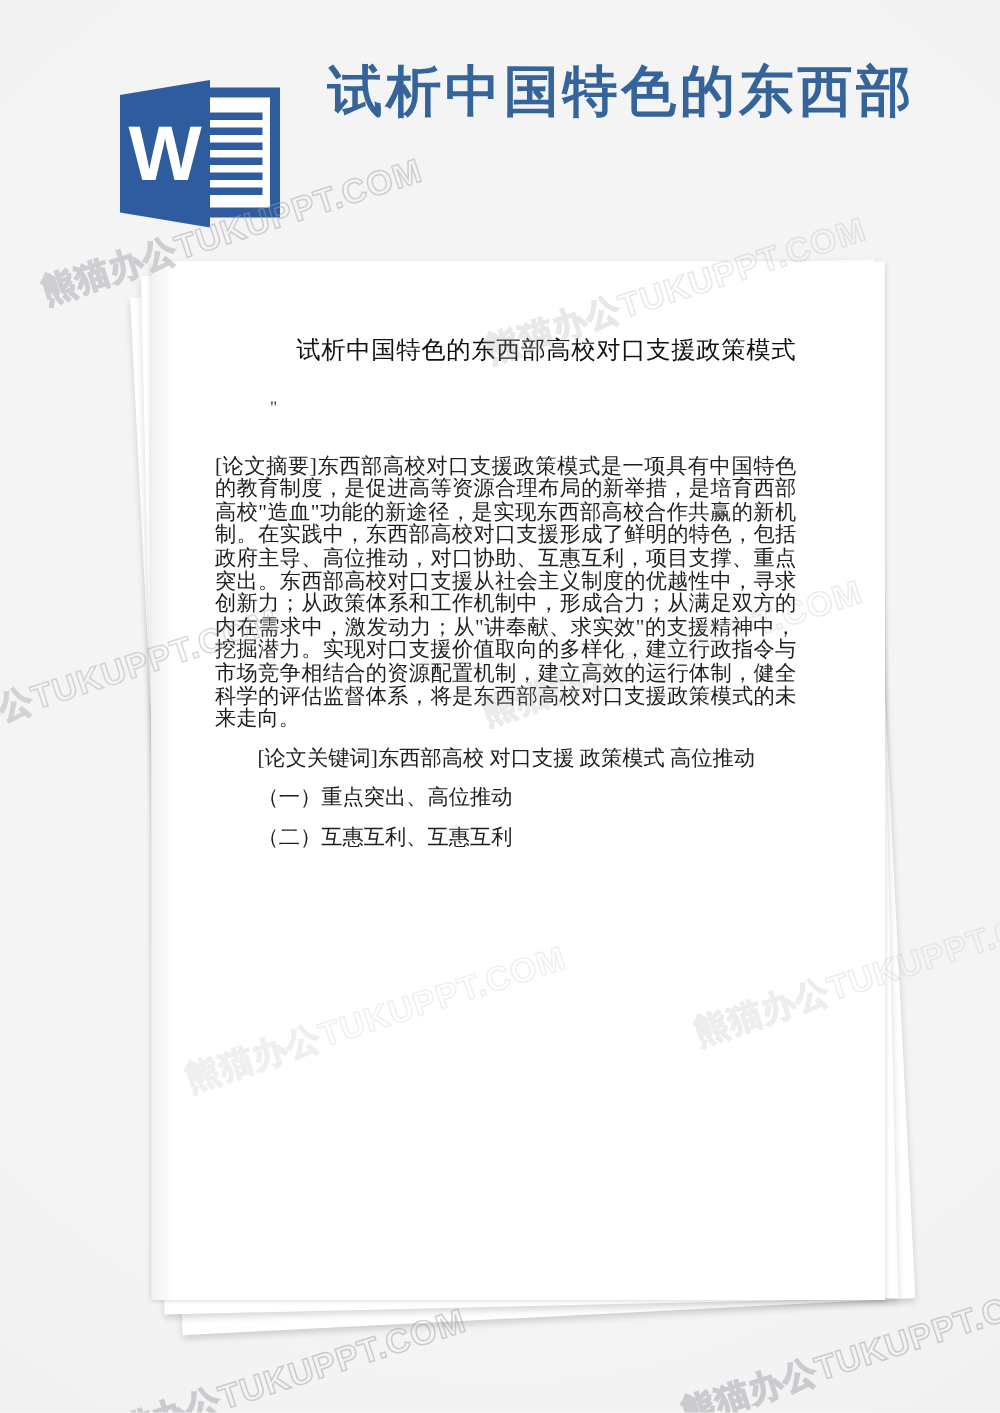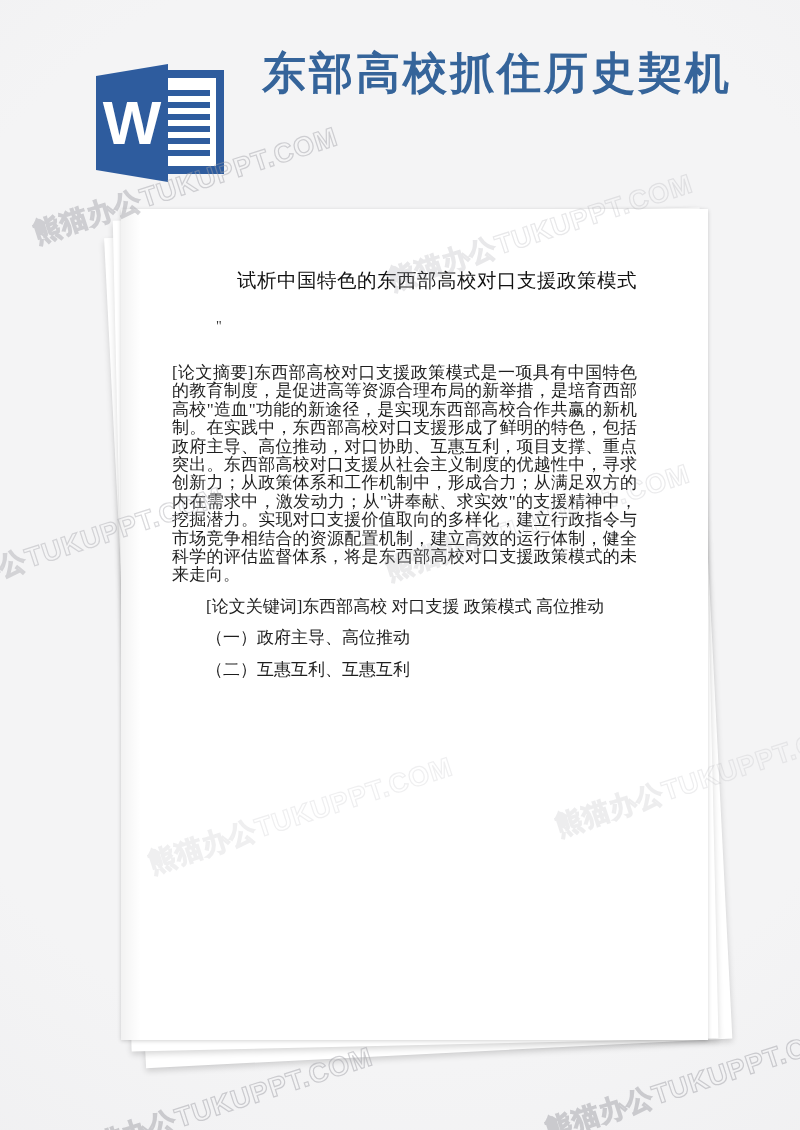--- a/index.html
+++ b/index.html
@@ -94,34 +94,34 @@
         <rect x="72" y="44" width="52" height="6"></rect>
         <rect x="72" y="56" width="52" height="6"></rect>
         <rect x="72" y="68" width="52" height="6"></rect>
         <rect x="72" y="80" width="52" height="6"></rect>
         <rect x="72" y="92" width="52" height="6"></rect>
       </g>
       <polygon points="10,18 82,6 82,124 10,112" fill="#2e5c9e"></polygon>
       <text x="46" y="86" text-anchor="middle" font-family="Liberation Sans, DejaVu Sans, sans-serif" font-weight="bold" font-size="62" fill="#ffffff">W</text>
     </svg>
     <h1 class="header-title">
-      <span class="tl">东部高校抓住历史契机</span>
+      <span class="tl">试析中国特色的东西部</span>
     </h1>
   </div>
 
   <div class="doc-stack">
     <div class="back-page back-2"></div>
     <div class="back-page back-1"></div>
     <div class="preview-page">
       <h2 class="doc-title">试析中国特色的东西部高校对口支援政策模式</h2>
       <div class="quote-mark">"</div>
       <div class="doc-body" id="doc-body">
           <div class="block body">[论文摘要]东西部高校对口支援政策模式是一项具有中国特色的教育制度，是促进高等资源合理布局的新举措，是培育西部高校"造血"功能的新途径，是实现东西部高校合作共赢的新机制。在实践中，东西部高校对口支援形成了鲜明的特色，包括政府主导、高位推动，对口协助、互惠互利，项目支撑、重点突出。东西部高校对口支援从社会主义制度的优越性中，寻求创新力；从政策体系和工作机制中，形成合力；从满足双方的内在需求中，激发动力；从"讲奉献、求实效"的支援精神中，挖掘潜力。实现对口支援价值取向的多样化，建立行政指令与市场竞争相结合的资源配置机制，建立高效的运行体制，健全科学的评估监督体系，将是东西部高校对口支援政策模式的未来走向。</div>
           <div class="block keywords">[论文关键词]东西部高校 对口支援 政策模式 高位推动</div>
-          <div class="block subheading">（一）政府主导、高位推动</div>
+          <div class="block subheading">（一）重点突出、高位推动</div>
           <div class="block subheading">（二）互惠互利、互惠互利</div>
         </div>
     </div>
   </div>
 
   <div class="watermark-layer">
     <span class="wm wm-1">熊猫办公TUKUPPT.COM</span>
     <span class="wm wm-2">熊猫办公TUKUPPT.COM</span>
     <span class="wm wm-3">熊猫办公TUKUPPT.COM</span>
     <span class="wm wm-4">熊猫办公TUKUPPT.COM</span>

